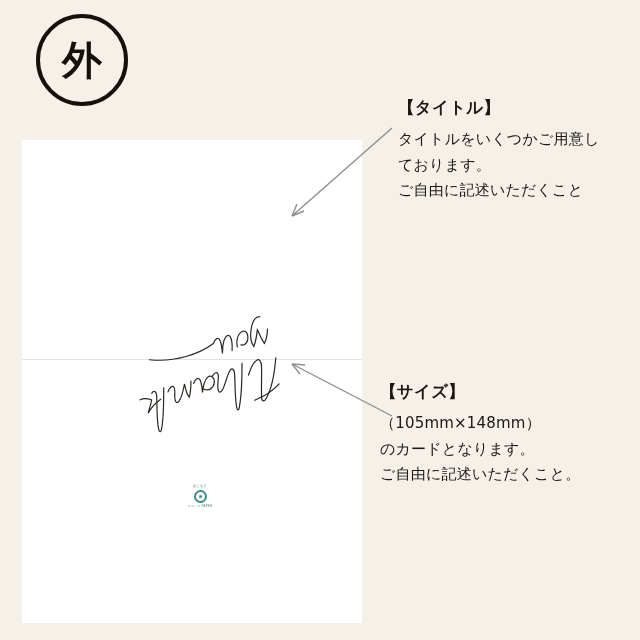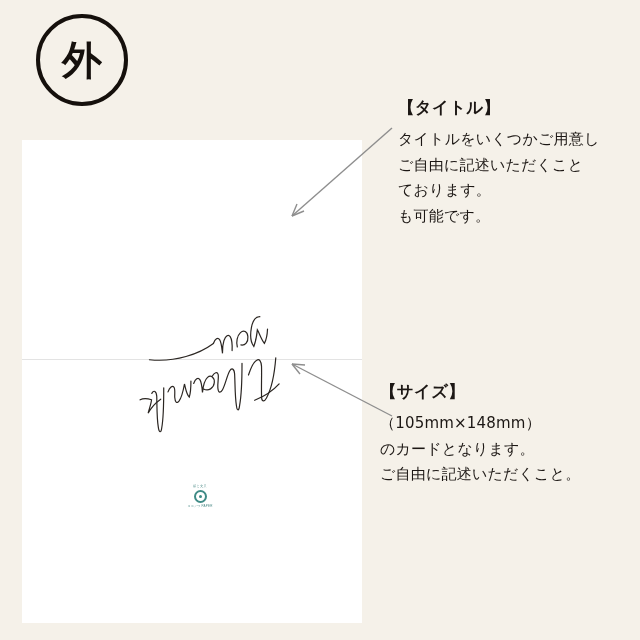--- a/index.html
+++ b/index.html
@@ -214,23 +214,22 @@
       <path d="M392 416 L292 364"></path>
       <path d="M292 364 L305 365"></path>
       <path d="M292 364 L300 374"></path>
     </g>
   </svg>
 
   <div class="annot" id="annot-title-block">
     <div class="annot-title">【タイトル】</div>
     <div class="annot-body">
       <div>タイトルをいくつかご用意し</div>
+      <div>ております。</div>
       <div>ご自由に記述いただくこと</div>
-      <div>ております。</div>
-      <div>も可能です。</div>
     </div>
   </div>
 
   <div class="annot" id="annot-size-block">
     <div class="annot-title">【サイズ】</div>
     <div class="annot-body">
       <div>（105mm×148mm）</div>
       <div>のカードとなります。</div>
       <div>ご自由に記述いただくこと。</div>
     </div>

